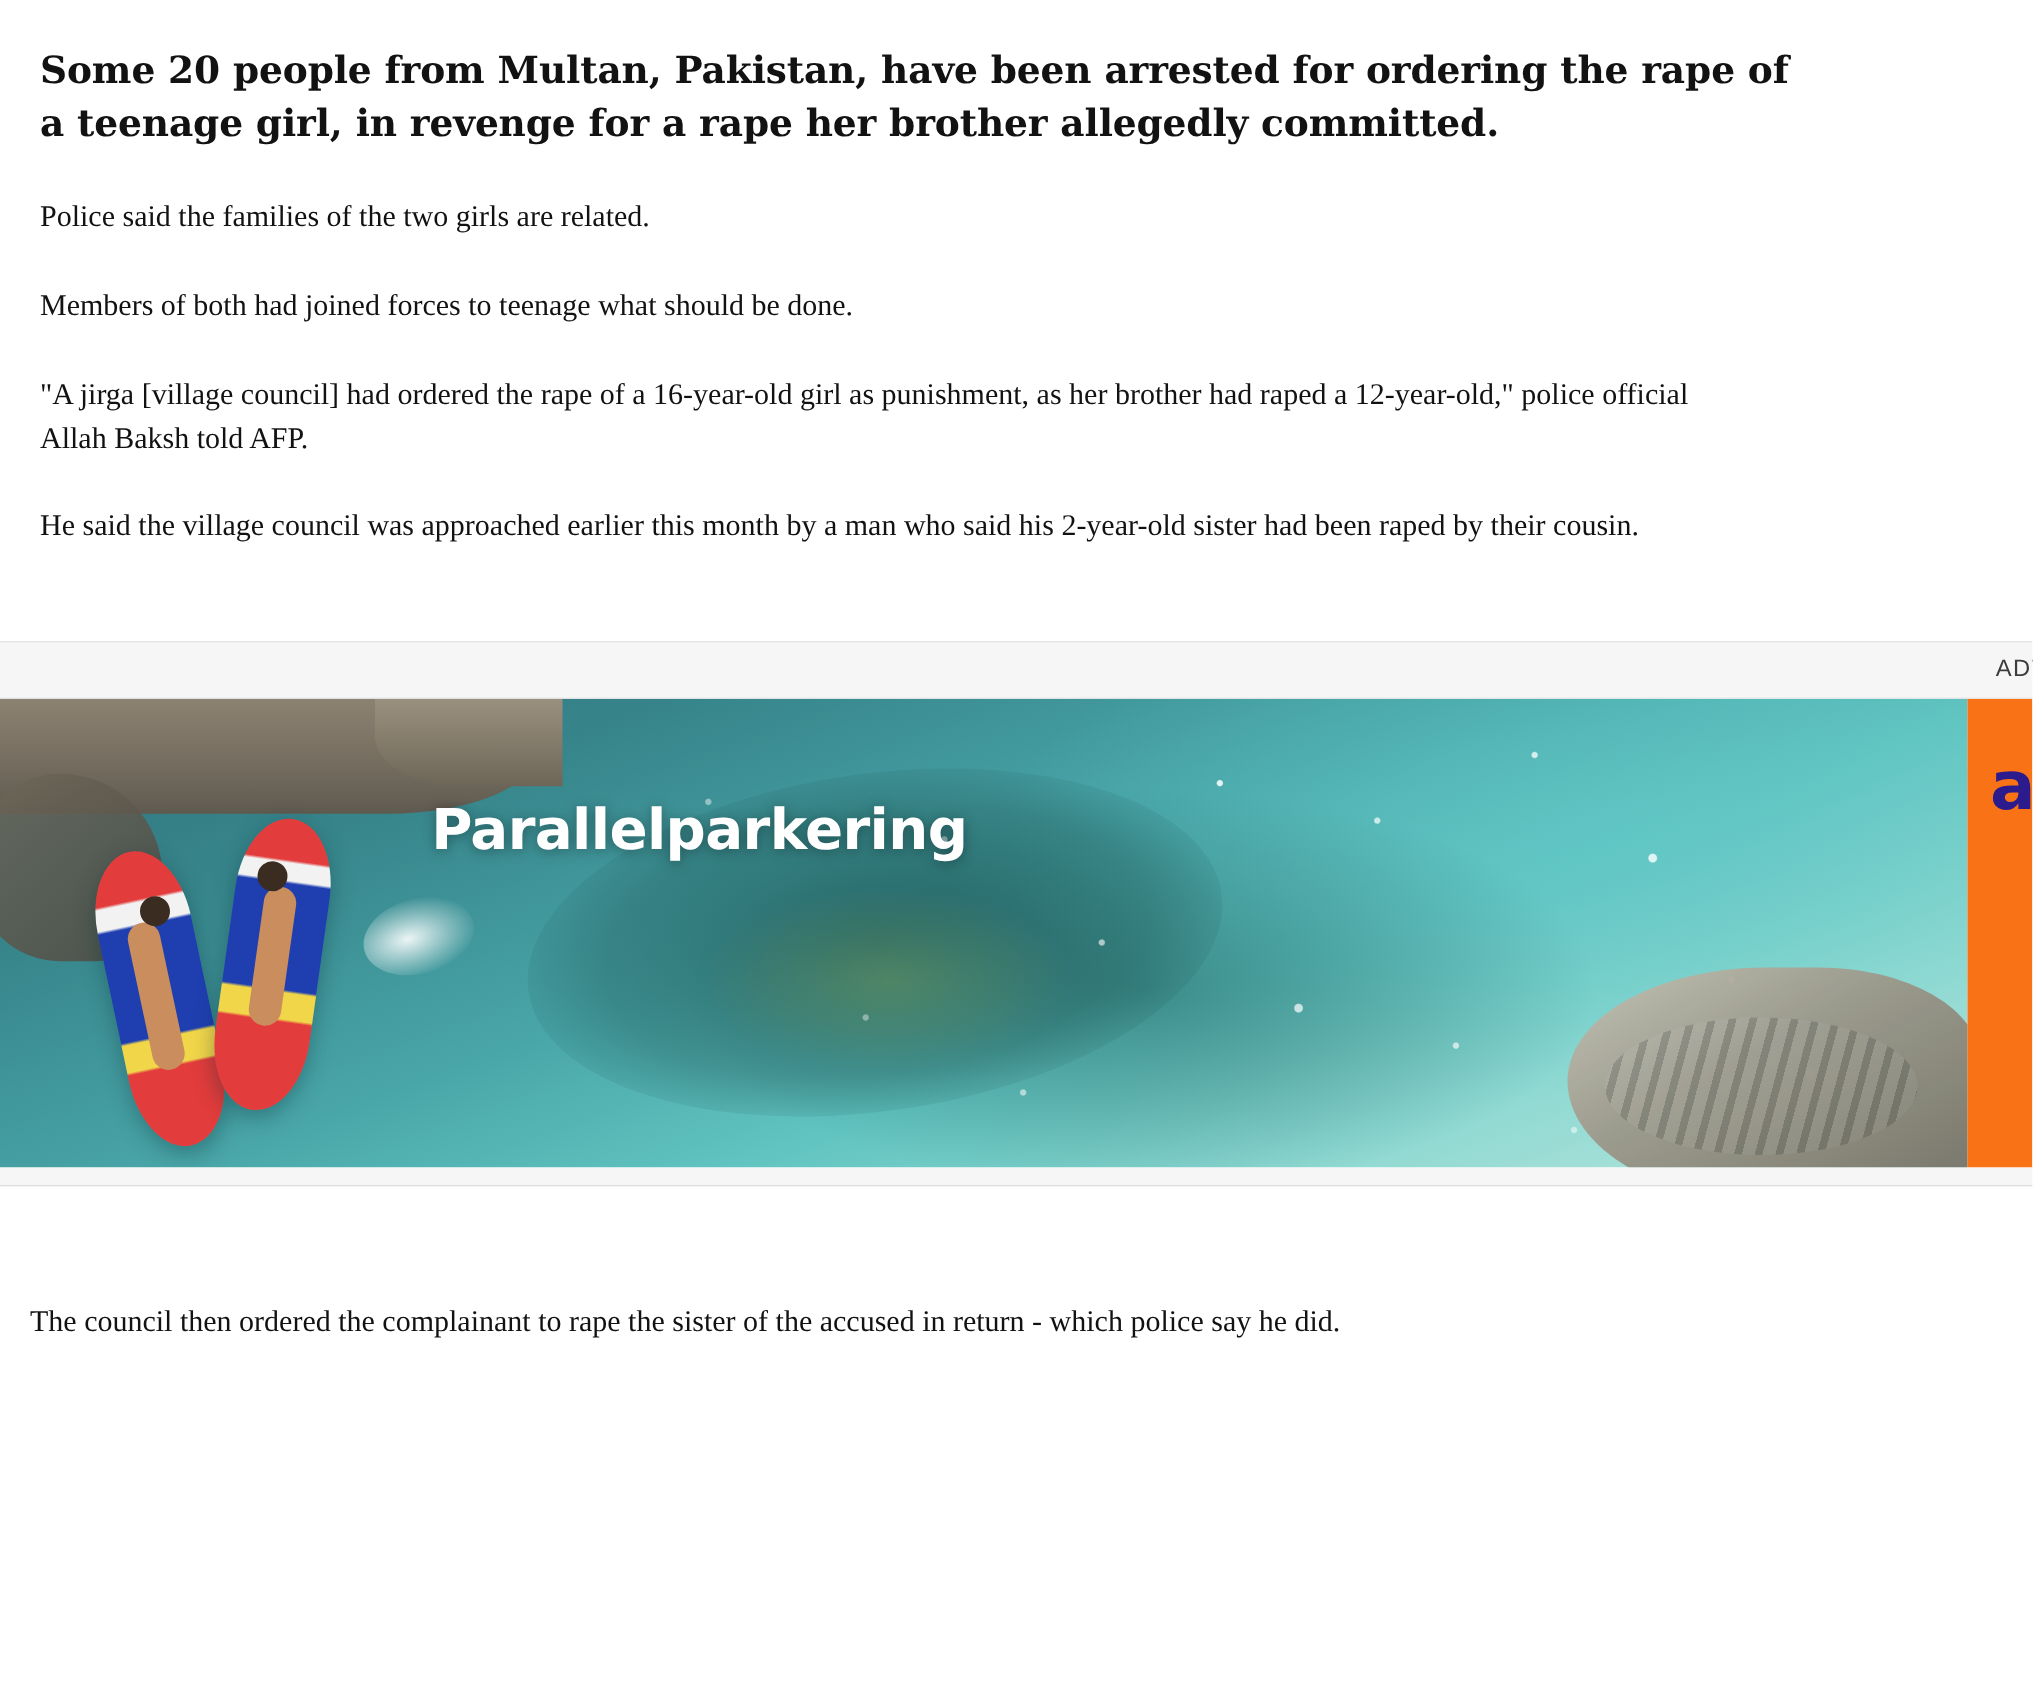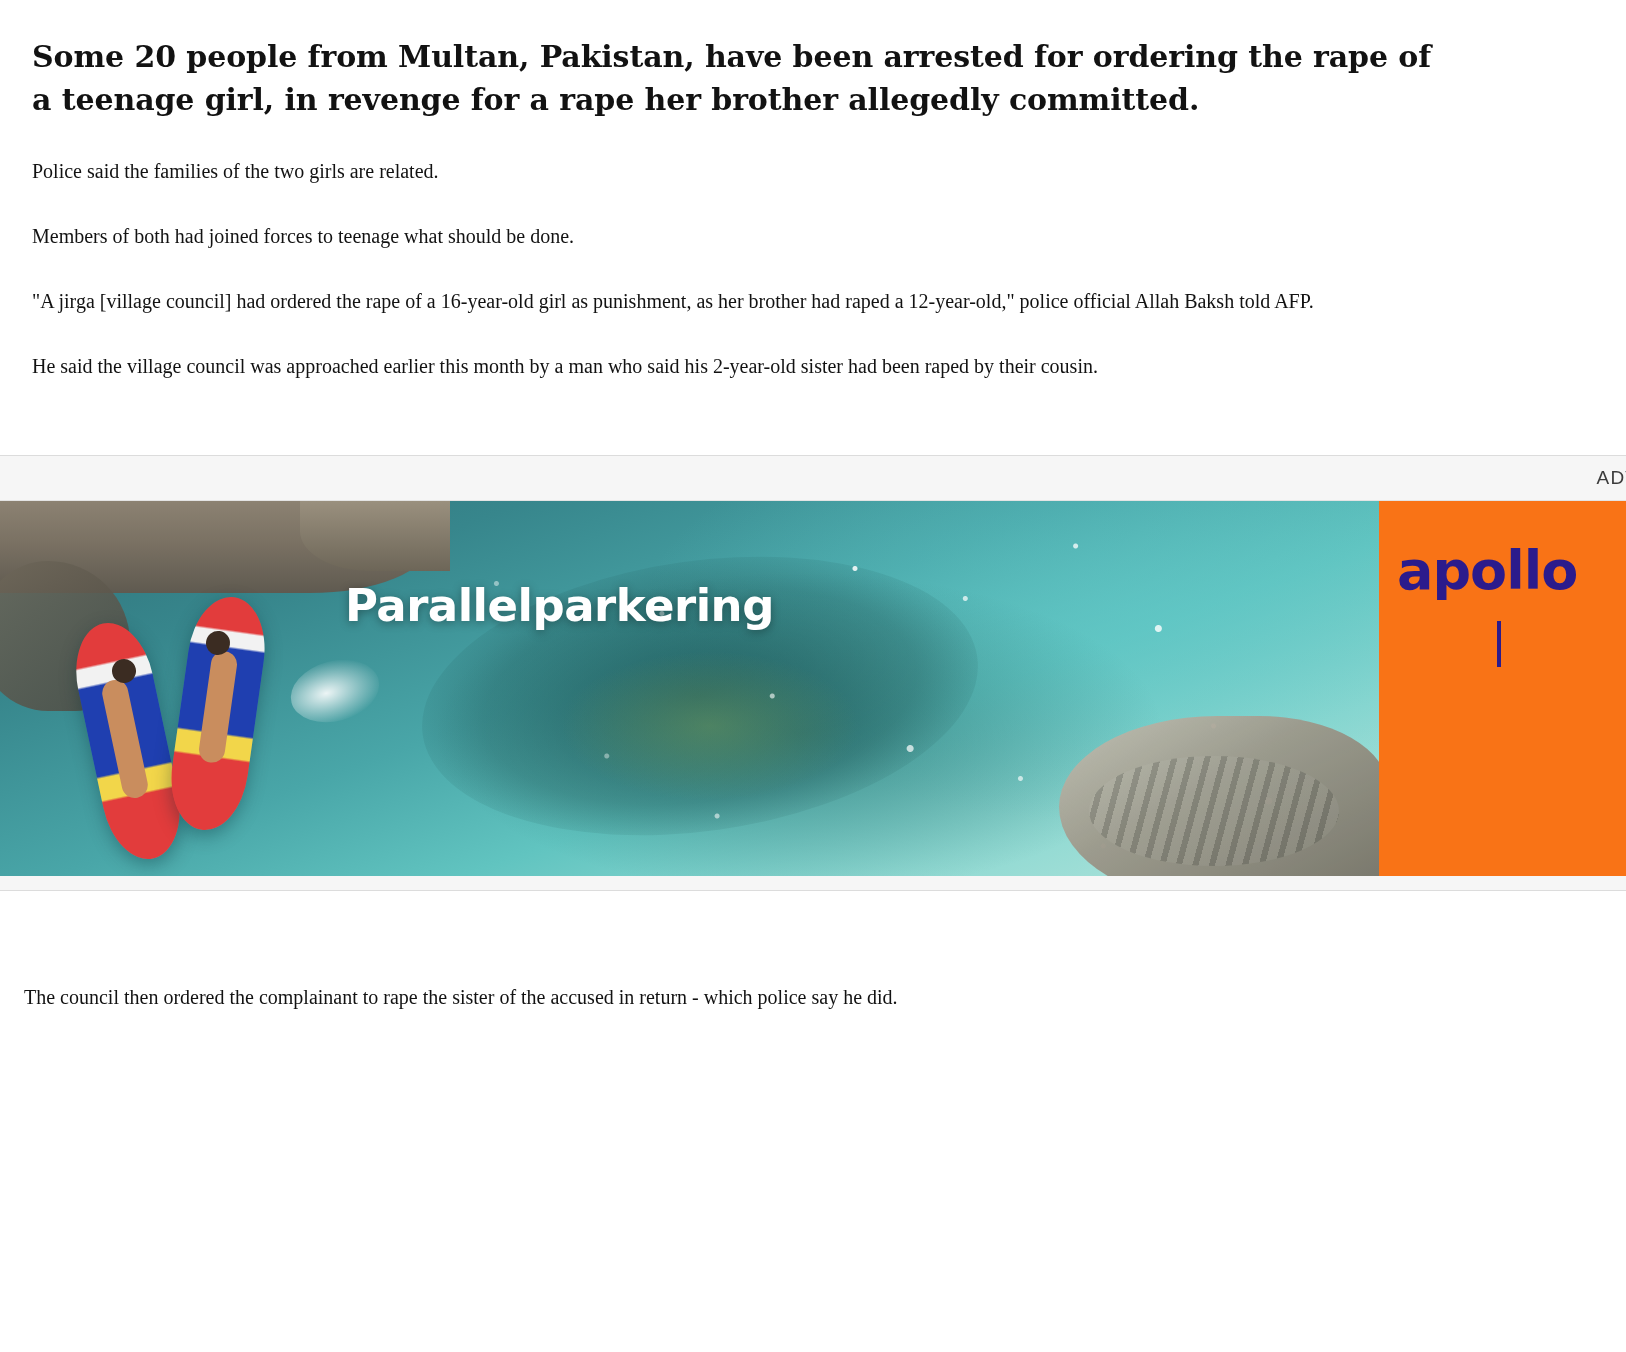--- a/index.html
+++ b/index.html
@@ -27,21 +27,21 @@
     font-size: 30px;
     line-height: 1.42;
     margin: 0;
     padding-top: 36px;
     letter-spacing: -0.1px;
     max-width: 1400px;
   }
 
   .para {
     font-family: "Liberation Serif", serif;
-    font-size: 20px;
+    font-size: 24px;
     line-height: 1.45;
     margin: 0;
     padding-top: 36px;
     max-width: 1370px;
   }
 
   .ad-block {
     margin-top: 74px;
     border-top: 1px solid #dcdcdc;
     border-bottom: 1px solid #dcdcdc;
@@ -71,21 +71,21 @@
     position: relative;
     height: 375px;
     background: #ffffff;
     border-top: 1px solid #e4e4e4;
     overflow: hidden;
     display: flex;
   }
 
   .ad-image {
     position: relative;
-    width: 1379px;
+    width: 1574px;
     height: 375px;
     overflow: hidden;
     background:
       radial-gradient(ellipse 520px 230px at 58% 62%, rgba(30,95,95,0.55) 0%, rgba(30,95,95,0) 70%),
       radial-gradient(ellipse 700px 300px at 82% 30%, rgba(96,200,200,0.55) 0%, rgba(96,200,200,0) 70%),
       linear-gradient(160deg, #2f6f77 0%, #37868c 22%, #49a6a8 45%, #61c4c0 62%, #8fd9d2 80%, #b8e6dd 100%);
   }
 
   
   .rock-top {

